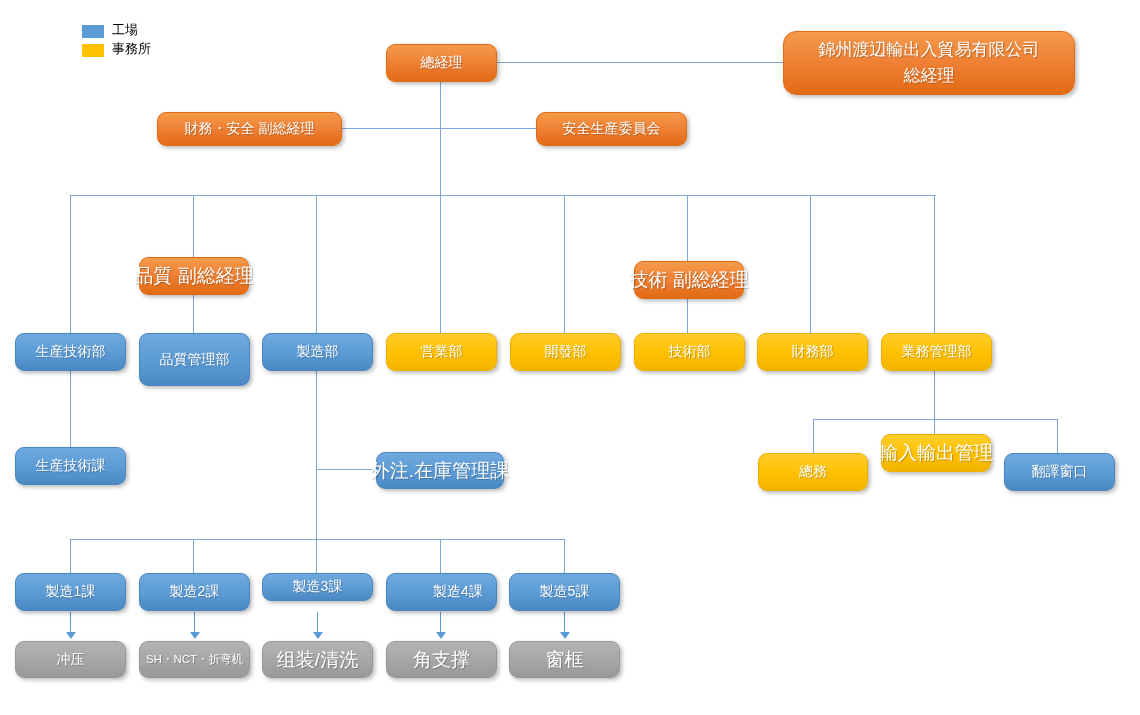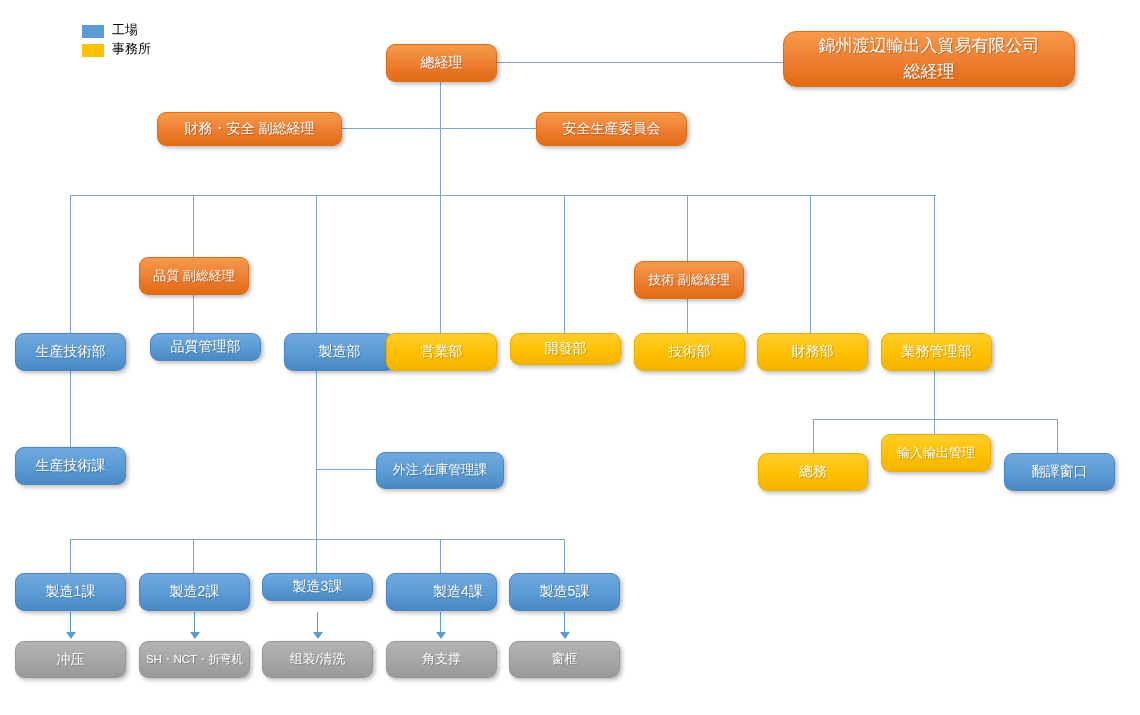--- a/index.html
+++ b/index.html
@@ -44,21 +44,21 @@
   .node.yellow{
     background:linear-gradient(180deg,#FFCD2B 0%,#FFC000 55%,#F2B300 100%);
     border:1px solid #EAAE00;
   }
   .node.gray{
     background:linear-gradient(180deg,#B3B3B3 0%,#A6A6A6 55%,#989898 100%);
     border:1px solid #979797;
   }
   .node.big{border-radius:13px;font-size:17px;line-height:1.55;}
   .node.fs11{font-size:11.5px;}
-  .node.fs13{font-size:13px;}
+  .node.fs13{font-size:19px;}
 </style>
 </head>
 <body>
 
 <div id="canvas">
   <div class="legend">
     <div class="legend-row">
       <span class="swatch" id="swatch-factory" style="background: rgb(91, 155, 213);"></span>
       <span class="legend-label">工場</span>
     </div>
@@ -96,33 +96,33 @@
     <div class="arrowhead" style="left: 66px; top: 632px;"></div>
     <div class="arrowline" style="left: 194px; top: 612px; width: 1px; height: 20px;"></div>
     <div class="arrowhead" style="left: 190px; top: 632px;"></div>
     <div class="arrowline" style="left: 317px; top: 612px; width: 1px; height: 20px;"></div>
     <div class="arrowhead" style="left: 313px; top: 632px;"></div>
     <div class="arrowline" style="left: 440px; top: 612px; width: 1px; height: 20px;"></div>
     <div class="arrowhead" style="left: 436px; top: 632px;"></div>
     <div class="arrowline" style="left: 564px; top: 612px; width: 1px; height: 20px;"></div>
     <div class="arrowhead" style="left: 560px; top: 632px;"></div>
     <div class="node orange" style="left: 386px; top: 44px; width: 111px; height: 38px;">總経理</div>
-    <div class="node orange big" style="left: 783px; top: 31px; width: 292px; height: 56px;">
+    <div class="node orange big" style="left: 783px; top: 31px; width: 292px; height: 64px;">
       <div>錦州渡辺輸出入貿易有限公司</div>
       <div>総経理</div>
     </div>
     <div class="node orange" style="left: 157px; top: 112px; width: 185px; height: 34px;">財務・安全 副総経理</div>
     <div class="node orange" style="left: 536px; top: 112px; width: 151px; height: 34px;">安全生産委員会</div>
     <div class="node orange fs13" style="left: 139px; top: 257px; width: 110px; height: 38px;">品質 副総経理</div>
     <div class="node orange fs13" style="left: 634px; top: 261px; width: 110px; height: 38px;">技術 副総経理</div>
     <div class="node blue" style="left: 15px; top: 333px; width: 111px; height: 38px;">生産技術部</div>
-    <div class="node blue" style="left: 150px; top: 333px; width: 111px; height: 28px;">品質管理部</div>
-    <div class="node blue" style="left: 262px; top: 333px; width: 111px; height: 38px; margin-left: 22px;">製造部</div>
+    <div class="node blue" style="left: 139px; top: 333px; width: 111px; height: 53px;">品質管理部</div>
+    <div class="node blue" style="left: 262px; top: 333px; width: 111px; height: 38px;">製造部</div>
     <div class="node yellow" style="left: 386px; top: 333px; width: 111px; height: 38px;">営業部</div>
-    <div class="node yellow" style="left: 510px; top: 333px; width: 111px; height: 32px;">開發部</div>
+    <div class="node yellow" style="left: 510px; top: 333px; width: 111px; height: 38px;">開發部</div>
     <div class="node yellow" style="left: 634px; top: 333px; width: 111px; height: 38px;">技術部</div>
     <div class="node yellow" style="left: 757px; top: 333px; width: 111px; height: 38px;">財務部</div>
     <div class="node yellow" style="left: 881px; top: 333px; width: 111px; height: 38px;">業務管理部</div>
     <div class="node blue" style="left: 15px; top: 447px; width: 111px; height: 38px;">生産技術課</div>
     <div class="node blue fs13" style="left: 376px; top: 452px; width: 128px; height: 37px;">外注.在庫管理課</div>
     <div class="node yellow" style="left: 758px; top: 453px; width: 110px; height: 38px;">總務</div>
     <div class="node yellow fs13" style="left: 881px; top: 434px; width: 110px; height: 38px;">輸入輸出管理</div>
     <div class="node blue" style="left: 1004px; top: 453px; width: 111px; height: 38px;">翻譯窗口</div>
     <div class="node blue" style="left: 15px; top: 573px; width: 111px; height: 38px;">製造1課</div>
     <div class="node blue" style="left: 139px; top: 573px; width: 111px; height: 38px;">製造2課</div>

